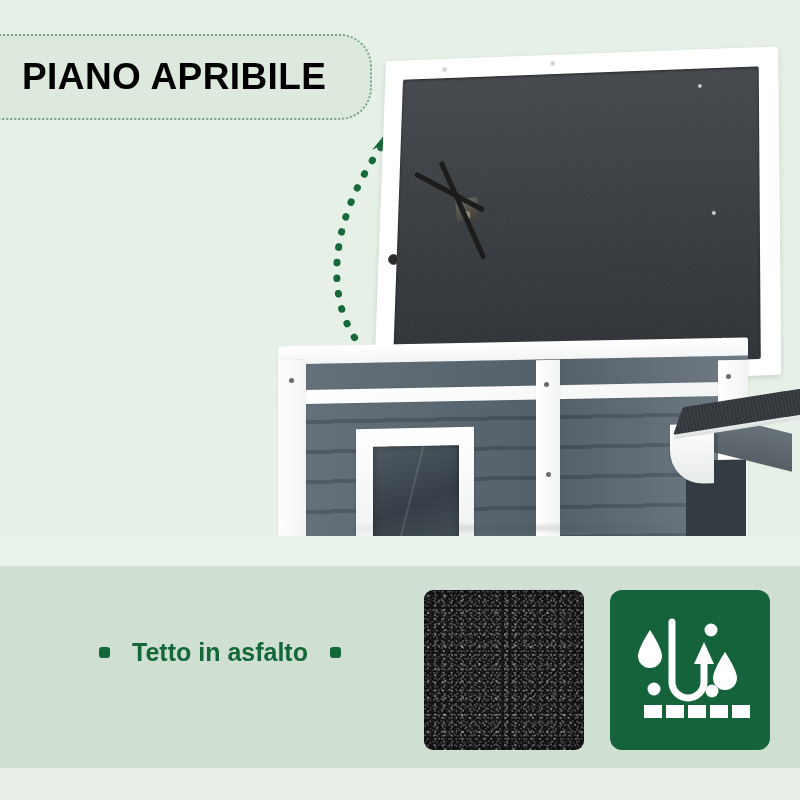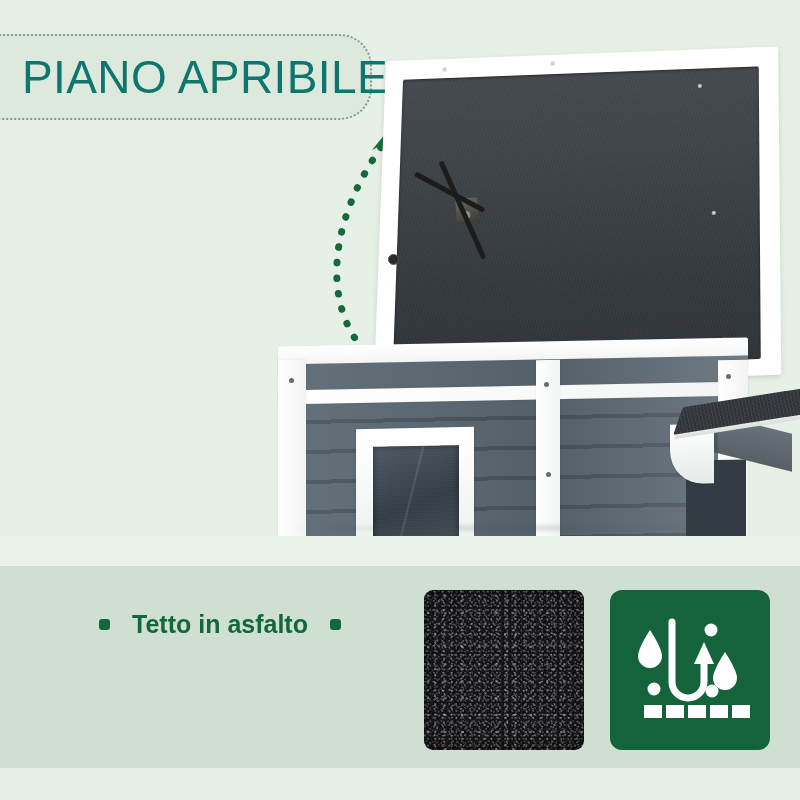--- a/index.html
+++ b/index.html
@@ -33,24 +33,24 @@
     left: -14px; top: 34px;
     width: 386px; height: 86px;
     background: #dde9dd;
     border: 2px dotted #7fa587;
     border-radius: 0 32px 32px 0;
     display: flex;
     align-items: center;
   }
   .title-text {
     margin-left: 34px;
-    font-size: 46px;
-    font-weight: normal;
+    font-size: 37px;
+    font-weight: bold;
     letter-spacing: 0.4px;
-    color: #0f766e;
+    color: #000000;
     font-family: "Liberation Sans", sans-serif;
     white-space: nowrap;
   }
 
   
   .arrow-curve {
     position: absolute;
     left: 320px; top: 108px;
     width: 120px; height: 248px;
   }
@@ -288,21 +288,21 @@
   }
   .footer-strip {
     position: absolute;
     left: 0; top: 768px;
     width: 800px; height: 32px;
     background: #e7efe8;
   }
 
   .feature-text {
     position: absolute;
-    left: 40px; top: 44px;
+    left: 40px; top: 72px;
     width: 360px;
     color: #146b36;
   }
   .feature-title-row {
     display: flex;
     align-items: center;
     justify-content: center;
     gap: 22px;
   }
   .bullet {

